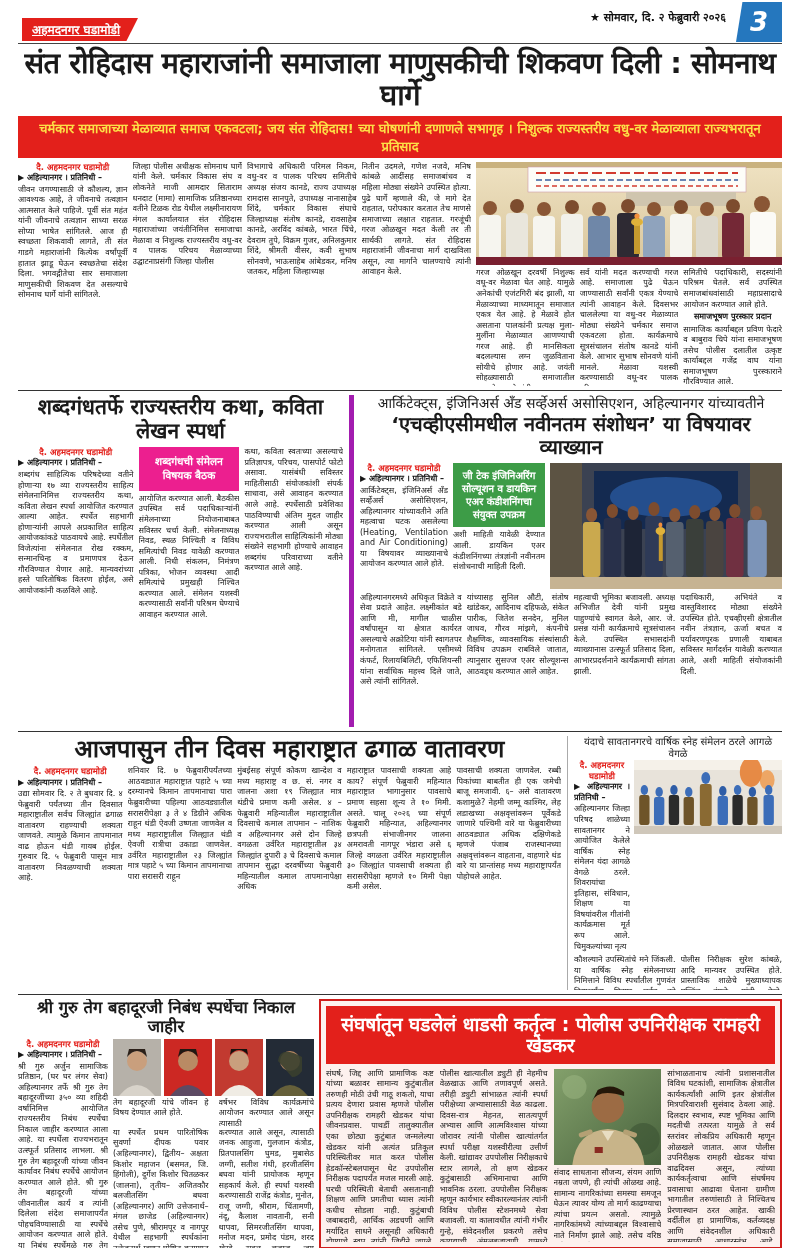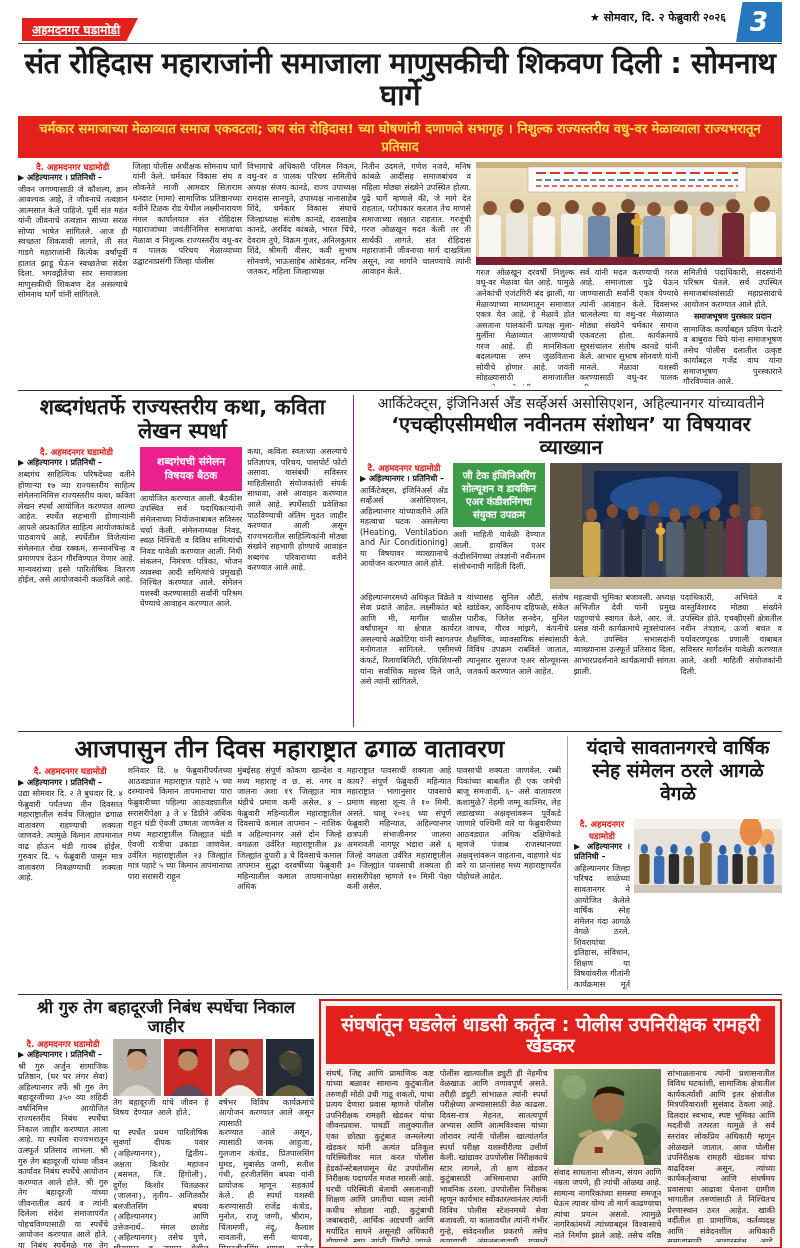--- a/index.html
+++ b/index.html
@@ -25,54 +25,54 @@
   
   .col { font-size:8px; line-height:1.32; text-align:justify; color:#161616; overflow:hidden; }
   .paper-tag { color:#e3201b; font-weight:bold; font-size:8.5px; text-align:center; display:block; }
   .byline { font-weight:bold; font-size:8px; display:block; margin-bottom:1px; }
   .bold-sub { font-weight:bold; text-align:center; display:block; margin:2px 0; }
 
   .rule { border-top:1.5px solid #333; margin:4px 0; }
 
   
   .sec2 { display:flex; height:332px; overflow:hidden; }
-  .s2-left { width:336px; flex:none; border-right:1px solid #a21caf; padding-right:6px; }
+  .s2-left { width:336px; flex:none; border-right:5px solid #a21caf; padding-right:6px; }
   .s2-left h2 { font-size:21px; font-weight:800; text-align:center; line-height:1.15; margin-bottom:4px; }
   .s2-cols { display:flex; gap:5px; height:266px; overflow:hidden; }
   .pinkbox { background:#ec1f8f; color:#fff; font-weight:bold; font-size:10.5px; text-align:center; padding:8px 4px; margin-bottom:3px; }
   .s2-right { flex:1; padding-left:6px; display:flex; flex-direction:column; }
   .kicker { font-size:14px; text-align:center; line-height:1.2; }
   .s2-right h2 { font-size:20px; font-weight:800; text-align:center; line-height:1.15; margin:1px 0 4px 0; }
   .hvac-row1 { display:flex; gap:5px; height:126px; overflow:hidden; }
   .hvac-colA { width:88px; flex:none; }
   .hvac-colB { width:92px; flex:none; }
   .greenbox { background:#3d9c47; color:#fff; font-weight:bold; font-size:10px; text-align:center; padding:6px 3px; margin-bottom:3px; }
   .hvac-row2 { display:flex; gap:5px; margin-top:4px; flex:1; overflow:hidden; }
 
   
   .sec3 { display:flex; height:254px; overflow:hidden; }
   .s3-left { width:550px; flex:none; border-right:1px solid #aaa; padding-right:6px; }
   .s3-left h2 { font-size:24px; font-weight:800; text-align:center; line-height:1.1; margin-bottom:4px; }
   .s3-cols { display:flex; gap:5px; height:214px; overflow:hidden; }
   .s3-right { flex:1; padding-left:6px; display:flex; flex-direction:column; }
-  .s3-right h2 { font-size:19px; font-weight:700; text-align:center; line-height:1.2; margin-bottom:15px; }
+  .s3-right h2 { font-size:10px; font-weight:400; text-align:center; line-height:1.2; margin-bottom:0; }
   .sam-row1 { display:flex; gap:4px; }
   .sam-narrow { width:56px; flex:none; }
   .sam-row2 { display:flex; gap:5px; margin-top:3px; flex:1; overflow:hidden; }
 
   
   .sec4 { display:flex; height:250px; overflow:hidden; gap:5px; }
   .s4-left { width:296px; flex:none; }
   .s4-left h2 { font-size:16.5px; font-weight:700; text-align:center; line-height:1.15; margin-bottom:2px; }
   .s4-body { display:flex; gap:5px; height:220px; overflow:hidden; }
   .s4-col1 { width:90px; flex:none; }
   .s4-rightblock { flex:1; display:flex; flex-direction:column; }
   .headshots { display:flex; gap:3px; margin-bottom:2px; }
   .headshots svg { display:block; }
-  .capt-row { display:flex; gap:10px; flex:1; overflow:hidden;font-family:Liberation Mono, monospace; }
+  .capt-row { display:flex; gap:10px; flex:1; overflow:hidden; }
 
   .police-box { flex:1; border:2.5px solid #cf1d1b; background:#fdf1ee; padding:5px; display:flex; flex-direction:column; }
   .police-bar { background:#e3201b; color:#fff; font-size:19px; font-weight:800; text-align:center; padding:8px 4px; margin-bottom:5px; line-height:1.1; }
   .police-cols { display:flex; gap:6px; flex:1; overflow:hidden; }
   .police-col { flex:1; }
   .pol-photo { margin-bottom:3px; }
 
   
   .footer-strip { margin-top:5px; height:20px; background:#eceae7; display:flex; align-items:center; justify-content:space-around; }
   .dotgroup { display:flex; gap:2px; }
@@ -223,21 +223,21 @@
             </g>
             <rect x="136" y="70" width="5" height="28" fill="#c69a2e"></rect>
             <ellipse cx="138" cy="68" rx="6" ry="4" fill="#e0b23a"></ellipse>
             <circle cx="138" cy="62" r="2.4" fill="#f3903c"></circle>
             <rect x="0" y="114" width="290" height="12" fill="#c6b392"></rect>
           </svg>
         </div>
       </div>
       <div class="hvac-row2">
         <div class="col" style="flex:1">अहिल्यानगरमध्ये अधिकृत विक्रेते व सेवा प्रदाते आहेत. लक्ष्मीकांत बडे आणि मी, मागील चाळीस वर्षांपासून या क्षेत्रात कार्यरत असल्याचे अक्रोटिया यांनी स्वागतपर मनोगतात सांगितले. एसीमध्ये कंफर्ट, रिलायबिलिटी, एफिशियन्सी यांना सर्वाधिक महत्त्व दिले जाते, असे त्यांनी सांगितले.</div>
-        <div class="col" style="flex:1">यांच्यासह सुनिल औटी, संतोष खांडेकर, आदिनाथ दहिफळे, संकेत पारीक, जितेश सनदेन, मुनिल जाधव, गौरव मांझगे, कंपनीचे शैक्षणिक, व्यावसायिक संस्थांसाठी विविध उपक्रम राबविले जातात, त्यानुसार सुसज्ज एअर सोल्यूशन्स जतकर्ध करण्यात आले आहेत.</div>
+        <div class="col" style="flex:1">यांच्यासह सुनिल औटी, संतोष खांडेकर, आदिनाथ दहिफळे, संकेत पारीक, जितेश सनदेन, मुनिल जाधव, गौरव मांझगे, कंपनीचे शैक्षणिक, व्यावसायिक संस्थांसाठी विविध उपक्रम राबविले जातात, त्यानुसार सुसज्ज एअर सोल्यूशन्स आठवड्ध करण्यात आले आहेत.</div>
         <div class="col" style="flex:1">महत्वाची भूमिका बजावली. अध्यक्ष अभिजीत देवी यांनी प्रमुख पाहुण्यांचे स्वागत केले, आर. जे. प्रसन्न यांनी कार्यक्रमाचे सूत्रसंचालन केले. उपस्थित सभासदांनी व्याख्यानास उत्स्फूर्त प्रतिसाद दिला, आभारप्रदर्शनाने कार्यक्रमाची सांगता झाली.</div>
         <div class="col" style="flex:1">पदाधिकारी, अभियंते व वास्तुविशारद मोठ्या संख्येने उपस्थित होते. एचव्हीएसी क्षेत्रातील नवीन तंत्रज्ञान, ऊर्जा बचत व पर्यावरणपूरक प्रणाली याबाबत सविस्तर मार्गदर्शन यावेळी करण्यात आले, अशी माहिती संयोजकांनी दिली.</div>
       </div>
     </div>
   </div>
 
   <div class="rule"></div>
 
   <div class="sec3">
     <div class="s3-left">

